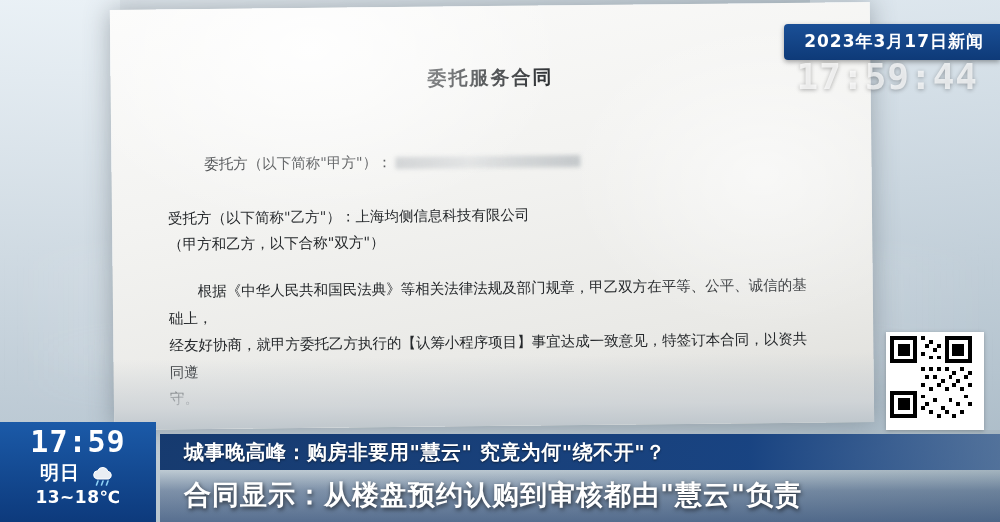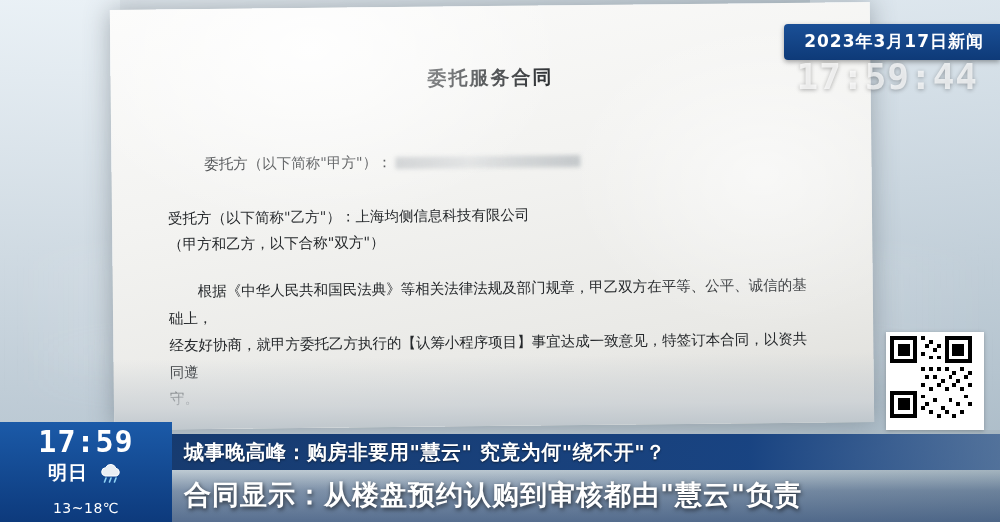--- a/index.html
+++ b/index.html
@@ -174,54 +174,54 @@
 
   
   .lower-third {
     position: absolute;
     left: 0; right: 0; bottom: 0;
     height: 100px;
   }
   .lt-left {
     position: absolute;
     left: 0; bottom: 0;
-    width: 172px;
+    width: 156px;
     height: 100px;
     background: linear-gradient(180deg, #1b5aa8 0%, #0d3a7c 100%);
     color: #fff;
     display: flex;
     flex-direction: column;
     align-items: center;
     justify-content: flex-start;
     padding-top: 3px;
     box-sizing: border-box;
   }
   .lt-time {
     font-family: "DejaVu Sans Mono", "Liberation Mono", monospace;
     font-size: 30px;
     font-weight: bold;
     letter-spacing: 1px;
     line-height: 1.1;
   }
   .lt-wx-row {
     display: flex;
-    align-items: center;
+    align-items: flex-end;
     gap: 10px;
     margin-top: 2px;
   }
   .lt-tomorrow {
     font-size: 19px;
     font-weight: bold;
     letter-spacing: 1px;
   }
   .lt-temp {
-    font-size: 14px;
-    font-weight: normal;
+    font-size: 17px;
+    font-weight: bold;
     letter-spacing: .5px;
-    margin-top: 14px;
+    margin-top: 1px;
   }
   .wx-icon { width: 26px; height: 20px; position: relative; display:block; }
 
   .lt-headline {
     position: absolute;
     left: 160px;
     bottom: 52px;
     right: 0;
     height: 36px;
     background: linear-gradient(90deg, rgba(10,48,104,.93) 0%, rgba(13,58,124,.93) 70%, rgba(13,58,124,.55) 100%);

